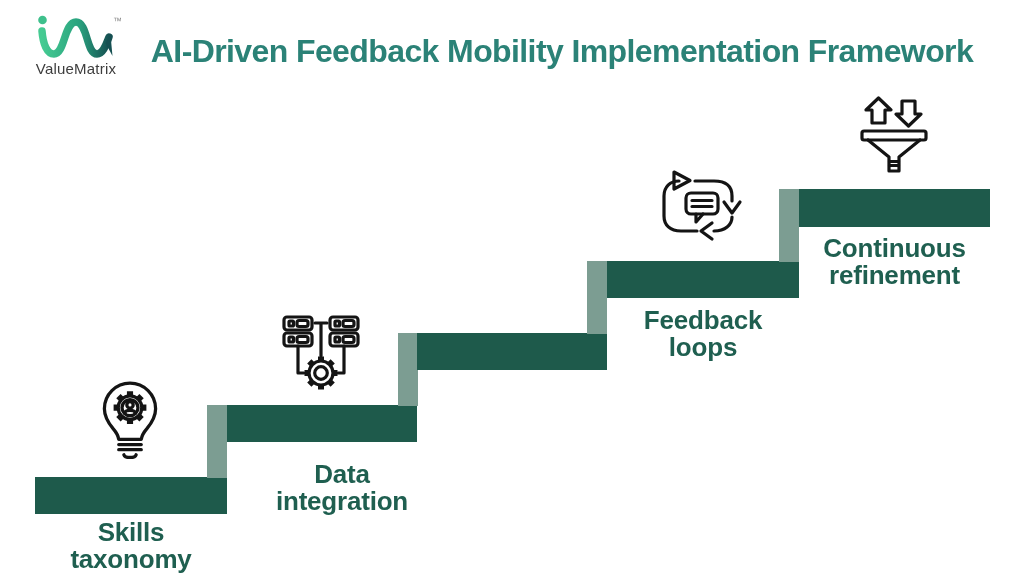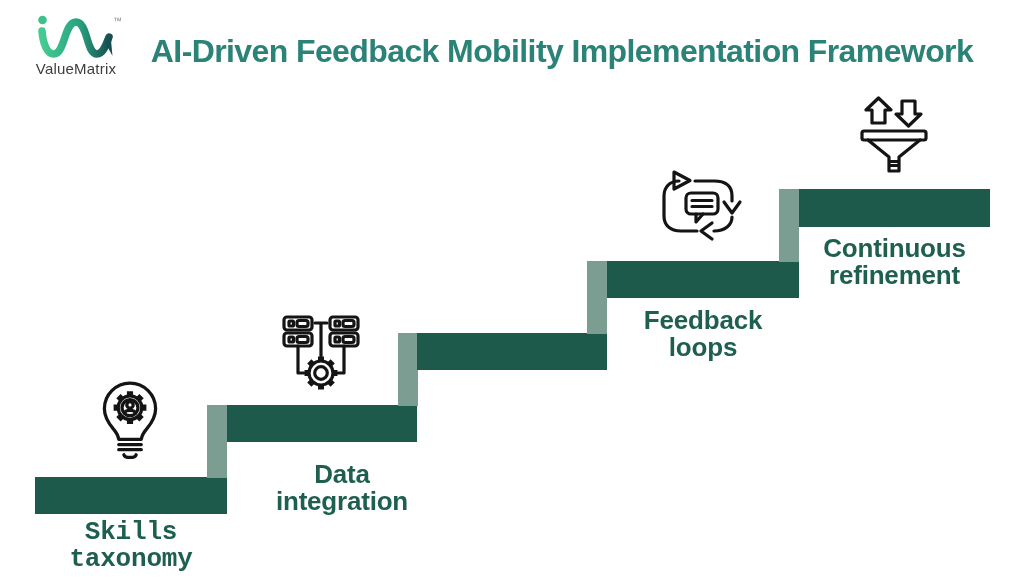--- a/index.html
+++ b/index.html
@@ -47,21 +47,21 @@
       <path d="M6,21 C7,34 11,44 18,44 C29,44 28,12 40,12 C52,12 50,44 61,44 C67,44 70,35 73,27" stroke="url(#lg)" stroke-width="7.5" fill="none" stroke-linecap="round"></path>
       <polygon points="69.5,33 76.5,46 74.5,25" fill="#165052"></polygon>
     </svg>
     <span class="logo-tm">™</span>
     <div class="logo-text">ValueMatrix</div>
   </div>
 
   <div class="title">AI-Driven Feedback Mobility Implementation Framework</div>
 
   <div class="tread" style="left:35px;top:477px;width:192px;height:37px;"></div>
-  <div class="step-label" style="left:35px;top:519px;width:192px;font-family:Liberation Mono, monospace;">
+  <div class="step-label" style="left:35px;top:519px;width:192px;">
     <span>Skills taxonomy</span>
   </div>
   <div class="icon" style="left:99px;top:380px;">
     <svg width="62" height="84" viewBox="0 0 60 82">
       <path class="ink" d="M30,3 C16.2,3 5,14.2 5,28 C5,36 9,42 13.5,47.5 C16.5,51 18.5,54 19,58 L41,58 C41.5,54 43.5,51 46.5,47.5 C51,42 55,36 55,28 C55,14.2 43.8,3 30,3 Z"></path>
       <path class="ink" d="M19,63 H41 M19,68 H41"></path>
       <path class="ink" d="M24,73 C25,76.5 35,76.5 36,73"></path>
       <g class="teeth">
         <path d="M41.5,27 H46 M38.1,35.1 L41.3,38.3 M30,38.5 V43 M21.9,35.1 L18.7,38.3 M18.5,27 H14 M21.9,18.9 L18.7,15.7 M30,15.5 V11 M38.1,18.9 L41.3,15.7"></path>
       </g>

